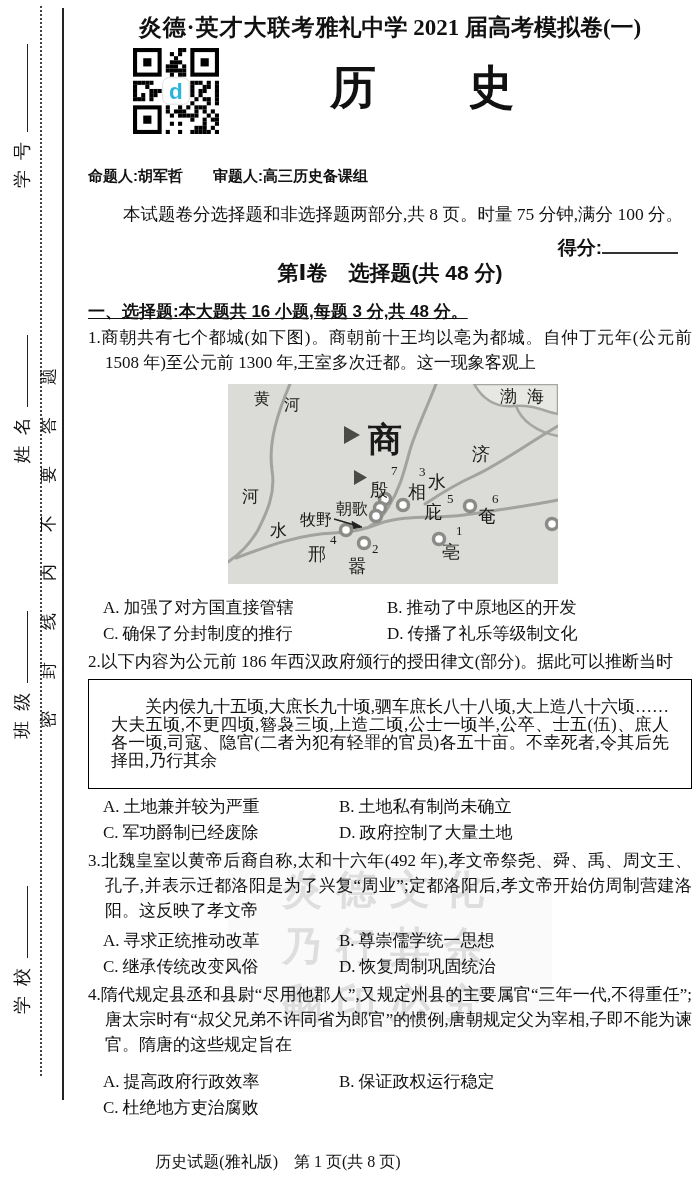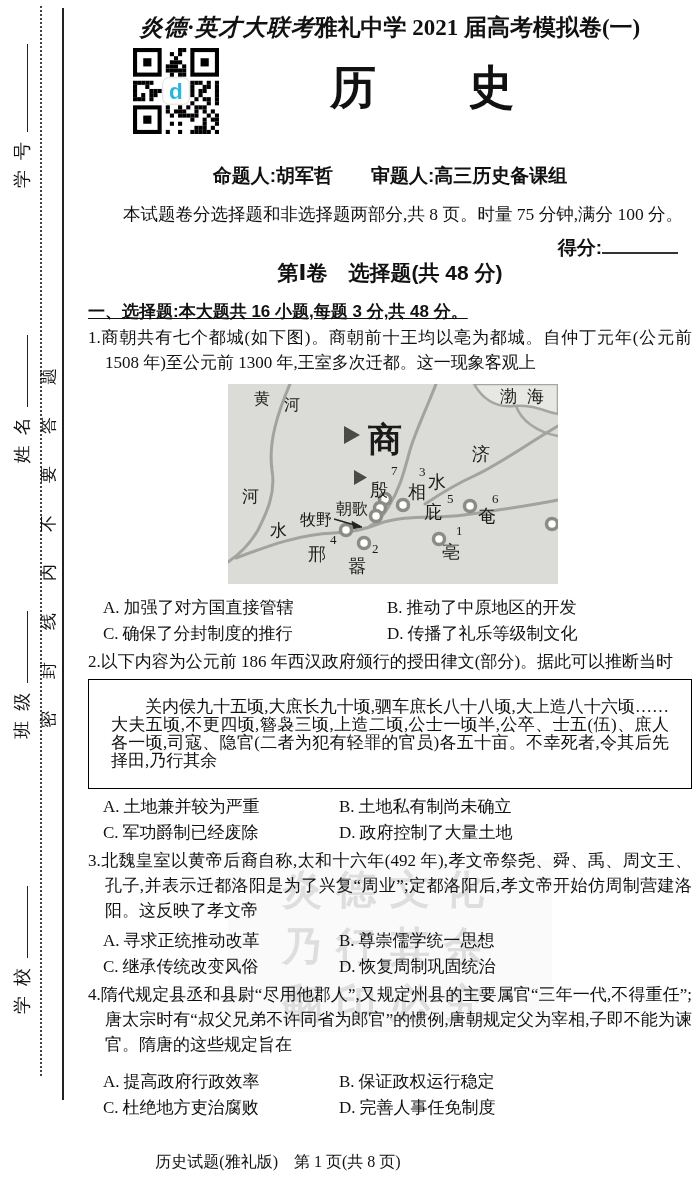--- a/index.html
+++ b/index.html
@@ -22,27 +22,27 @@
   
   .watermark{position:absolute;left:228px;top:860px;width:324px;height:172px;z-index:0;
              background:rgba(0,0,0,0.018);display:flex;flex-direction:column;
              justify-content:space-around;align-items:center;pointer-events:none;}
   .watermark div{font-family:"Liberation Sans","DejaVu Sans",sans-serif;font-weight:700;
                  font-size:40px;letter-spacing:14px;color:rgba(110,110,110,0.20);line-height:1;}
 
   
   .content{position:relative;z-index:1;margin-left:88px;width:604px;font-size:17px;line-height:25px;}
   .hdr-title{margin:14px 0 0 0;text-align:center;font-size:23px;line-height:28px;font-weight:700;white-space:nowrap;}
-  .hdr-brand{font-weight:900;font-style:italic;letter-spacing:1px;}
+  .hdr-brand{font-weight:900;letter-spacing:1px;}
   .hdr-row{position:relative;height:94px;margin-top:4px;}
   .qr{position:absolute;left:45px;top:2px;width:86px;height:86px;}
   .subject{padding-left:242px;padding-top:16px;font-family:"Liberation Sans","DejaVu Sans",sans-serif;
            font-weight:900;font-size:46px;line-height:50px;white-space:nowrap;}
-  .proposer{margin-top:24px;text-align:center;font-family:"Liberation Sans","DejaVu Sans",sans-serif;
-            font-weight:700;font-size:19px;line-height:24px;}
+  .proposer{margin-top:24px;font-family:"Liberation Sans","DejaVu Sans",sans-serif;
+            font-weight:700;font-size:15px;line-height:24px;}
   .intro{margin:14px 0 0 0;text-indent:2em;text-align:justify;font-size:17.5px;}
   .score-line{margin-top:8px;text-align:right;padding-right:14px;
               font-family:"Liberation Sans","DejaVu Sans",sans-serif;font-weight:700;font-size:19px;}
   .score-blank{display:inline-block;width:76px;height:15px;border-bottom:2px solid #333;}
   .sec-title{margin-top:0;text-align:center;font-family:"Liberation Sans","DejaVu Sans",sans-serif;
              font-weight:700;font-size:21px;line-height:26px;}
   .sec-instr{margin-top:15px;font-family:"Liberation Sans","DejaVu Sans",sans-serif;
              font-weight:700;font-size:17px;line-height:22px;text-decoration:underline;}
   .question{padding-left:17px;text-indent:-17px;text-align:justify;margin-top:2px;}
   .map-fig{margin:9px 0 0 140px;width:330px;height:200px;}
@@ -310,20 +310,19 @@
       <div><span class="okey">C.</span><span>继承传统改变风俗</span></div>
       <div><span class="okey">D.</span><span>恢复周制巩固统治</span></div>
     </div>
 
     <div class="question"><span class="qnum">4.</span><span>隋代规定县丞和县尉“尽用他郡人”,又规定州县的主要属官“三年一代,不得重任”;唐太宗时有“叔父兄弟不许同省为郎官”的惯例,唐朝规定父为宰相,子即不能为谏官。隋唐的这些规定旨在</span></div>
 
     <div class="opts narrow" style="margin-top:12px;">
       <div><span class="okey">A.</span><span>提高政府行政效率</span></div>
       <div><span class="okey">B.</span><span>保证政权运行稳定</span></div>
       <div><span class="okey">C.</span><span>杜绝地方吏治腐败</span></div>
-      <div><span class="okey">D.</span><span>完善人事任免制度</span></div>
     </div>
 
   </div>
 
   <div class="footer">历史试题(雅礼版)　第 1 页(共 8 页)</div>
 
 </div>
 
 </body></html>

